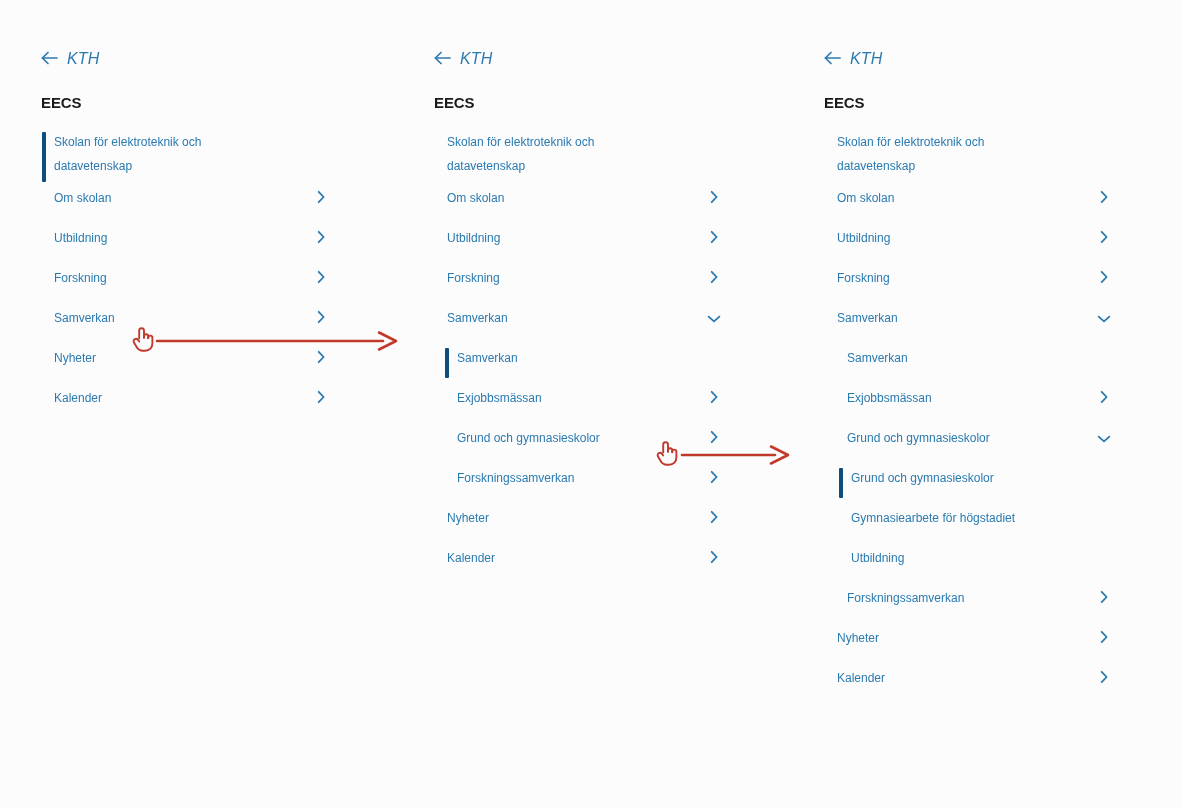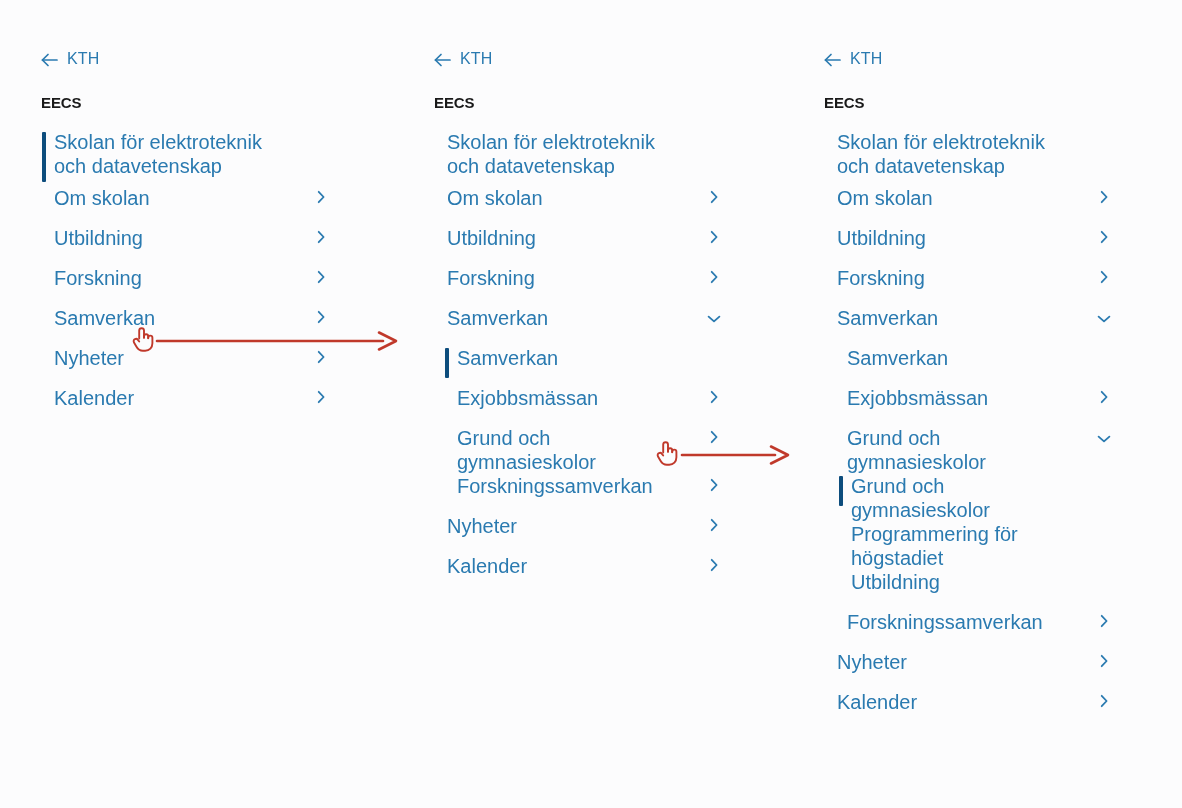--- a/index.html
+++ b/index.html
@@ -29,26 +29,27 @@
   }
   .panel-1 { left: 0px; }
   .panel-2 { left: 393px; }
   .panel-3 { left: 783px; }
 
   .back-link {
     position: absolute;
     left: 41px;
     top: 50px;
     display: flex;
-    align-items: center;
+    align-items: flex-start;
     gap: 9px;
     color: #2a7ab0;
     font-size: 16px;
     cursor: pointer;
     text-decoration: none;
+    font-style: italic;
   }
   .back-arrow-icon {
     display: inline-block;
     width: 17px;
     height: 14px;
     position: relative;
     top: 1px;
   }
   .back-arrow-icon svg { display: block; }
   .back-label { letter-spacing: 0.2px; }
@@ -74,21 +75,21 @@
     position: relative;
     box-sizing: border-box;
     display: flex;
     align-items: flex-start;
     justify-content: space-between;
     min-height: 40px;
     cursor: pointer;
   }
 
   .nav-label {
-    font-size: 20px;
+    font-size: 12px;
     line-height: 24px;
     color: #2a7ab0;
     max-width: 230px;
   }
 
   
   .d0 { padding-left: 54px; padding-right: 60px; }
   .d1 { padding-left: 64px; padding-right: 60px; }
   .d2 { padding-left: 68px; padding-right: 60px; }
 
@@ -374,21 +375,21 @@
           <span class="chev chev-down">
             <svg width="14" height="14" viewBox="0 0 14 14" fill="none" stroke="#2a7ab0" stroke-width="1.8" stroke-linecap="round" stroke-linejoin="round">
               <path d="M1.6 4.6L7 9.4l5.4-4.8"></path>
             </svg>
           </span>
         </div>
         <div class="nav-row d2 active-bar">
           <span class="nav-label">Grund och gymnasieskolor</span>
         </div>
         <div class="nav-row d2">
-          <span class="nav-label">Programmering för högstadiet</span>
+          <span class="nav-label">Gymnasiearbete för högstadiet</span>
         </div>
         <div class="nav-row d2">
           <span class="nav-label">Utbildning</span>
         </div>
         <div class="nav-row d1">
           <span class="nav-label">Forskningssamverkan</span>
           <span class="chev chev-right">
             <svg width="14" height="14" viewBox="0 0 14 14" fill="none" stroke="#2a7ab0" stroke-width="1.8" stroke-linecap="round" stroke-linejoin="round">
               <path d="M4.7 1.8L9.6 7l-4.9 5.2"></path>
             </svg>

